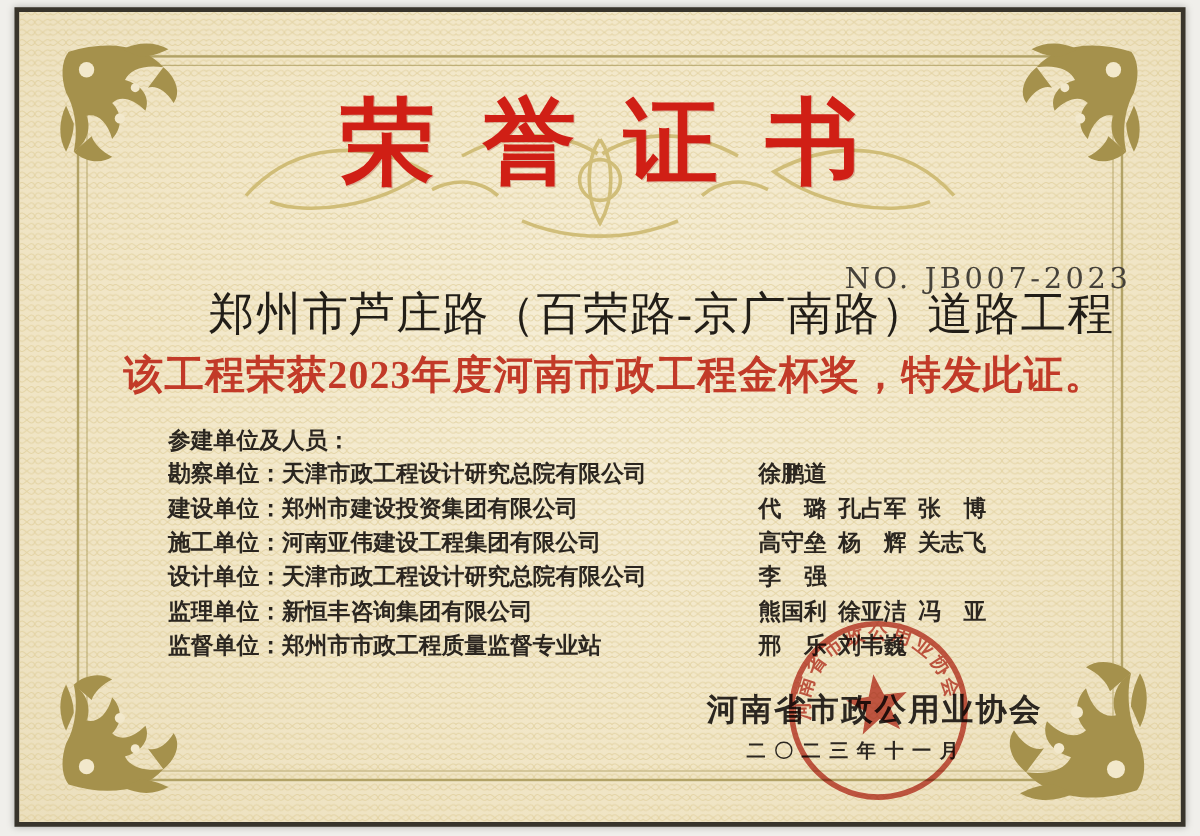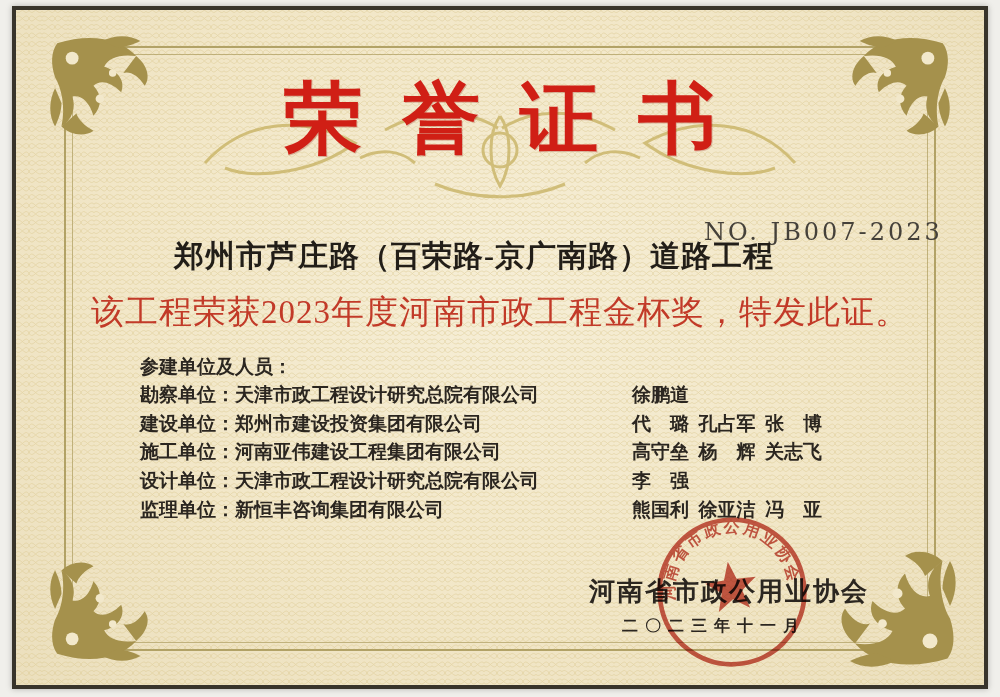--- a/index.html
+++ b/index.html
@@ -32,25 +32,25 @@
     text-shadow:1px 1px 0 rgba(140,20,10,.25);
   }
   .serial{
     position:absolute;top:172px;left:688px;
     font-size:24px;color:#45413a;letter-spacing:3px;
     font-family:"DejaVu Serif","Liberation Serif",serif;
     margin-top:36px;
   }
   .project{
     position:absolute;top:226px;left:158px;
-    font-size:30px;font-weight:bold;color:#221e18;letter-spacing:1px;
+    font-size:38px;font-weight:normal;color:#221e18;letter-spacing:1px;
   }
   .award{
-    position:absolute;top:280px;left:0;width:100%;text-align:center;
-    font-size:33px;font-weight:normal;color:#c23a28;letter-spacing:1px;
+    position:absolute;top:280px;left:12px;width:100%;text-align:center;
+    font-size:33px;font-weight:bold;color:#c23a28;letter-spacing:1px;
   }
   .participants-heading{
     position:absolute;top:344px;left:124px;
     font-size:19px;font-weight:bold;color:#2b2620;
   }
   .rows{position:absolute;top:372px;left:124px;right:64px;}
   .row{display:flex;height:28.7px;font-size:19px;font-weight:bold;color:#2b2620;}
   .unit{flex:0 0 492px;white-space:pre;}
   .names{white-space:pre;}
   .issuer{
@@ -166,20 +166,24 @@
         <span class="names">高守垒  杨　辉  关志飞</span>
       </div>
       <div class="row">
         <span class="unit"><span>设计单位：</span><span>天津市政工程设计研究总院有限公司</span></span>
         <span class="names">李　强</span>
       </div>
       <div class="row">
         <span class="unit"><span>监理单位：</span><span>新恒丰咨询集团有限公司</span></span>
         <span class="names">熊国利  徐亚洁  冯　亚</span>
       </div>
+      <div class="row">
+        <span class="unit"><span>监督单位：</span><span>郑州市市政工程质量监督专业站</span></span>
+        <span class="names">邢　乐  刘韦巍</span>
+      </div>
     </div>
 
     <div class="issuer">河南省市政公用业协会</div>
     <div class="date">二〇二三年十一月</div>
 
     <svg class="seal" viewBox="0 0 155 155">
       <circle cx="77.5" cy="77.5" r="70" fill="none" stroke="#bf3a2c" stroke-width="4.5"></circle>
       <path d="M77.5,48 L83.7,65.5 L102.2,66 L87.5,77.2 L92.8,95 L77.5,84.5 L62.2,95 L67.5,77.2 L52.8,66 L71.3,65.5 Z" fill="#bf3a2c"></path>
       <defs>
         <path id="sealArc" d="M25,95 A56,56 0 1 1 130,95" fill="none"></path>

